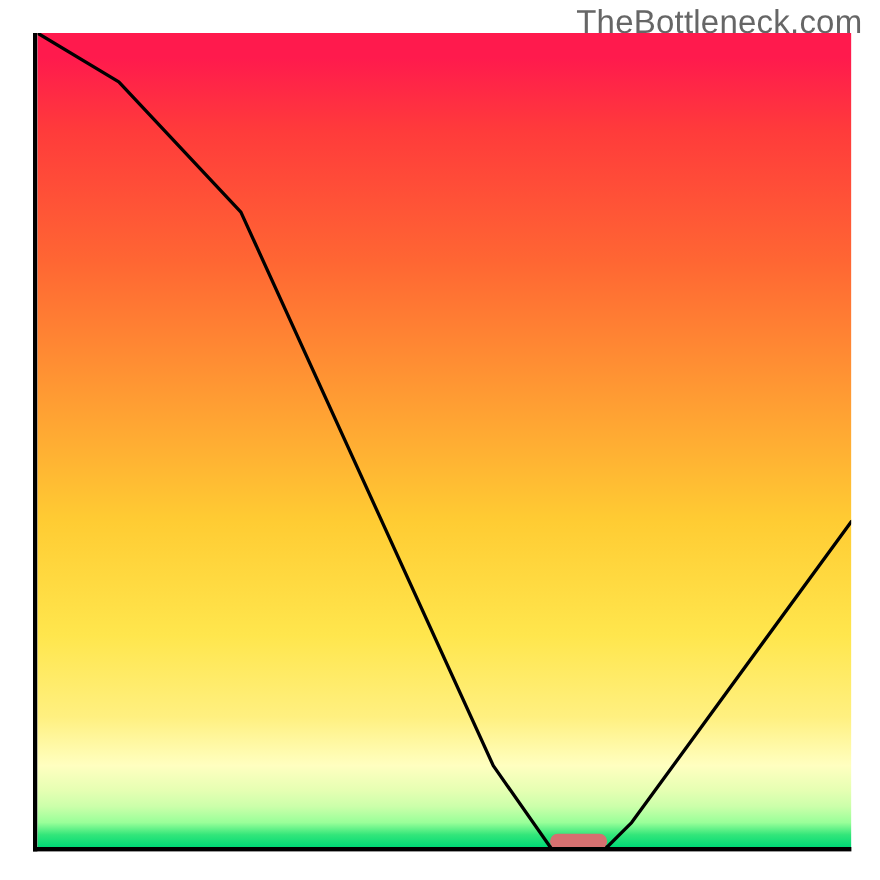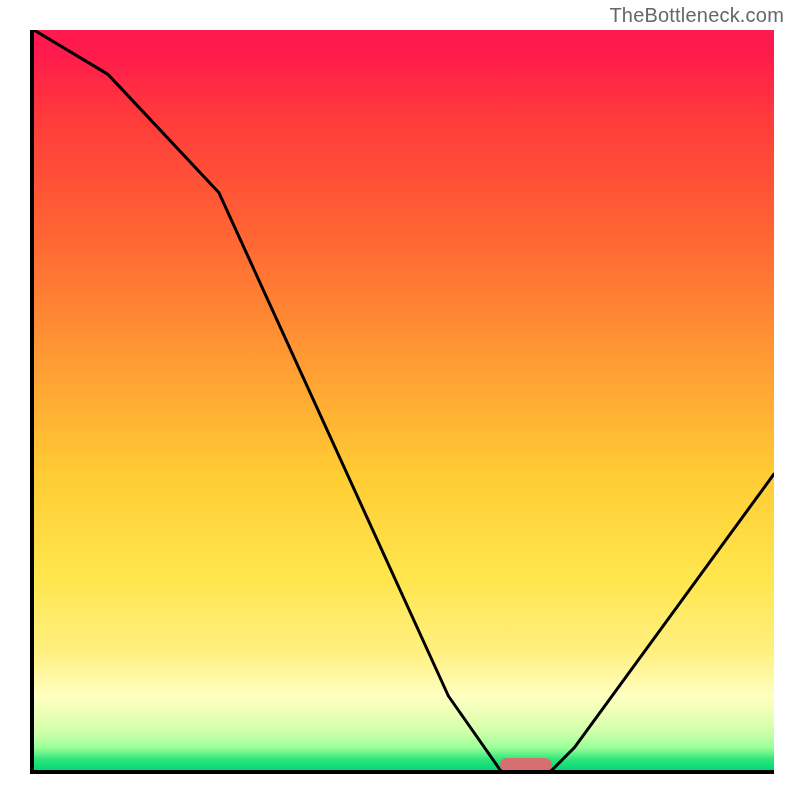--- a/index.html
+++ b/index.html
@@ -8,21 +8,21 @@
     width: 800px;
     height: 800px;
     background: #ffffff;
     position: relative;
     font-family: Arial, Helvetica, sans-serif;
   }
   .watermark {
     position: absolute;
     top: 4px;
     right: 16px;
-    font-size: 20px;
+    font-size: 30px;
     color: #666666;
     font-weight: 500;
     letter-spacing: 0.2px;
   }
   .plot-area {
     position: absolute;
     left: 30px;
     top: 30px;
     width: 744px;
     height: 744px;

